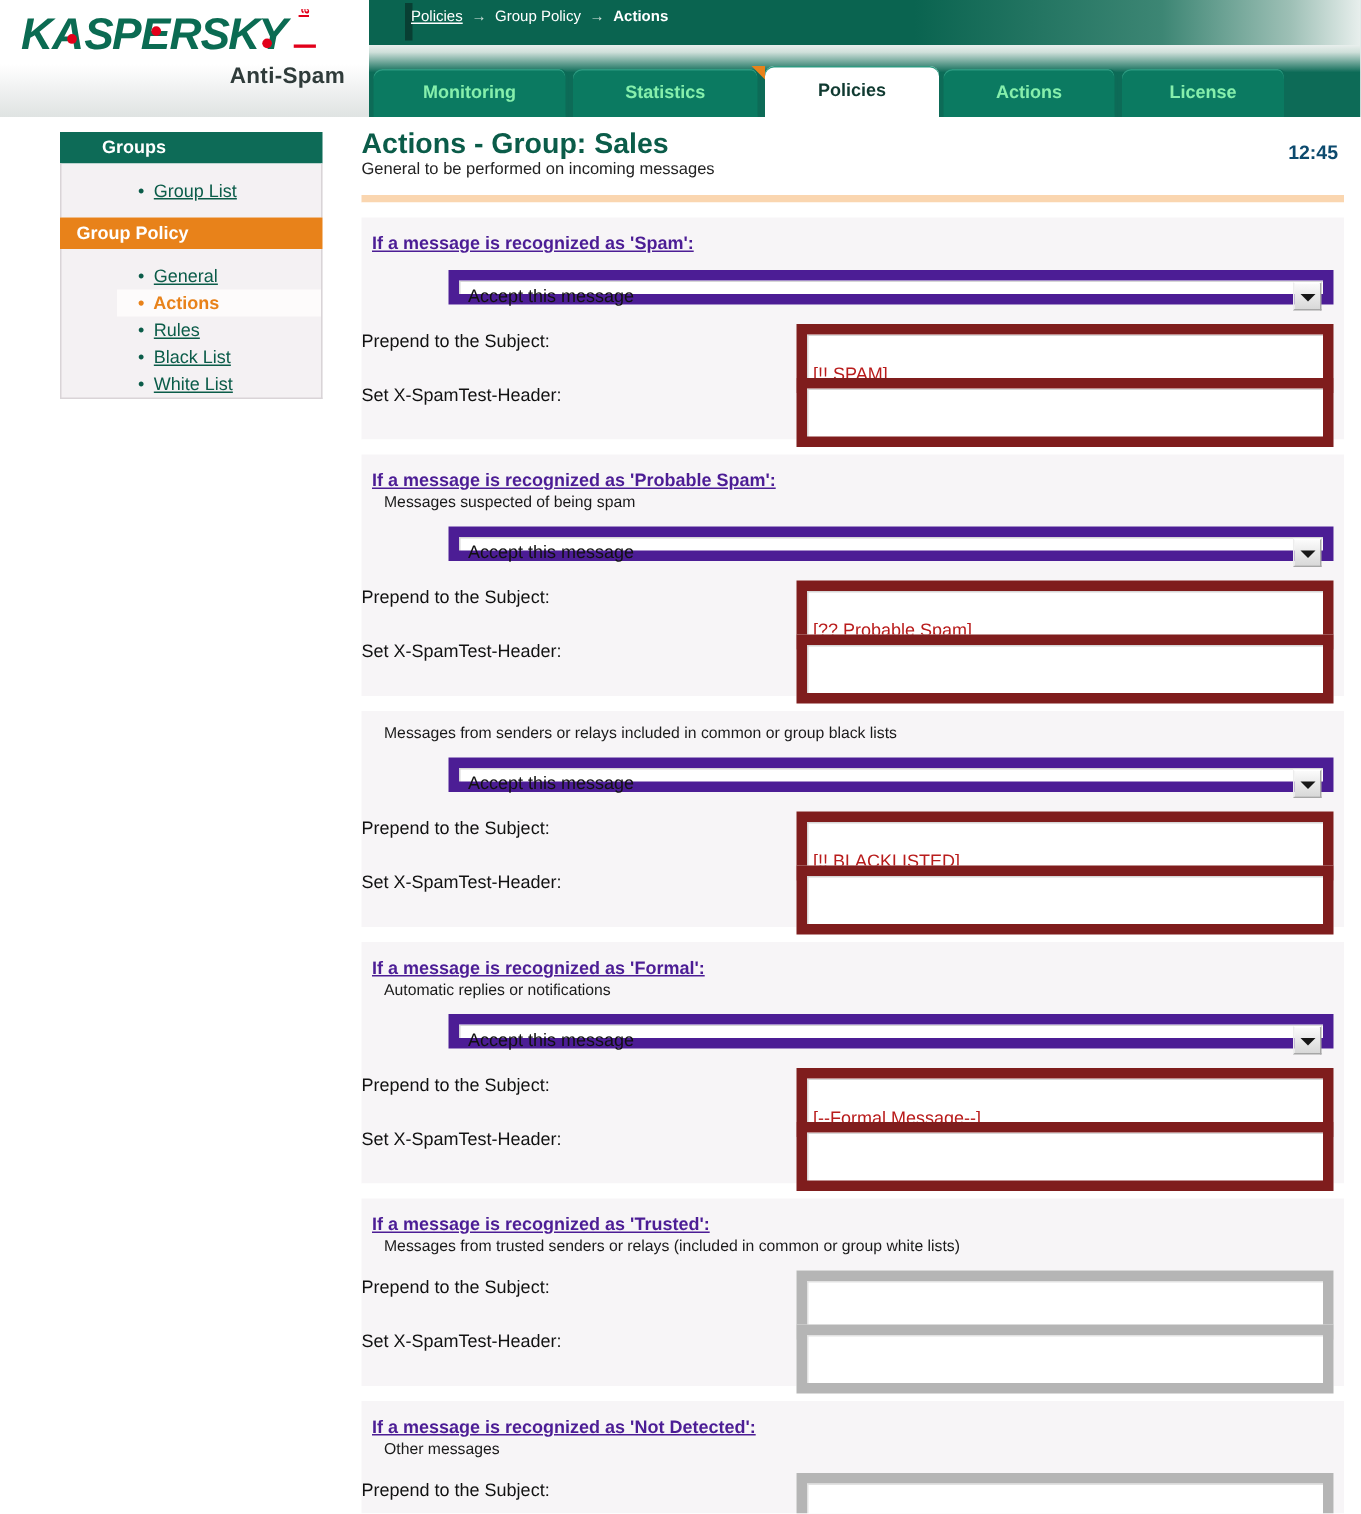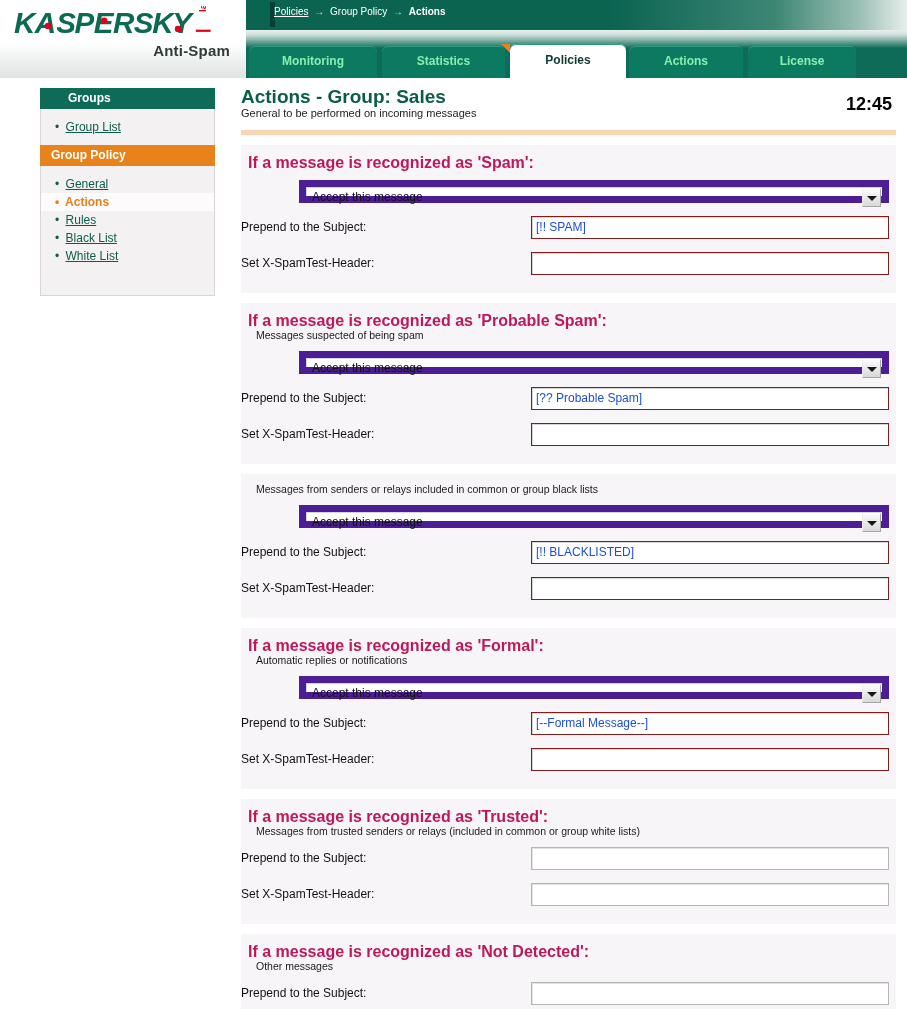--- a/index.html
+++ b/index.html
@@ -77,48 +77,48 @@
     height: 21px; line-height: 21px; padding-left: 11px;
     font-size: 12px; font-weight: bold; color: #ffffff;
   }
   .panel-head.green { background: #0d6b57; padding-left: 28px; }
   .panel-head.orange { background: #e8821a; }
   .panel-body {
     background: #f4f1f3;
     border-left: 1px solid #d9d4d7; border-right: 1px solid #d9d4d7;
     padding: 9px 0 9px 0;
   }
-  .panel-body.last { border-bottom: 1px solid #d9d4d7; padding-bottom: 30px; }
+  .panel-body.last { border-bottom: 1px solid #d9d4d7; padding-bottom: 0; }
   .nav-item {
     font-size: 12px; color: #0b5c49; padding: 1px 0 1px 14px;
-    white-space: nowrap; line-height: 16px;
+    white-space: nowrap; line-height: 16px; margin-left: 37px;
   }
   .nav-item .bullet { color: #0b5c49; padding-right: 3px; }
   .nav-item a { color: #0b5c49; text-decoration: underline; }
   .nav-item.sel { color: #e8821a; font-weight: bold; background: #fdfbfb; }
   .nav-item.sel .bullet { color: #e8821a; }
   .nav-item.sel .lbl { text-decoration: none; }
 
   
   .content { position: absolute; left: 241px; top: 10px; width: 655px; }
 
   .titlebar { position: relative; height: 42px; }
   .page-title { font-size: 19px; font-weight: bold; color: #0b5c49; line-height: 17px; }
   .page-sub { font-size: 11px; color: #222222; line-height: 14px; margin-top: 1px; }
   .clock {
     position: absolute; right: 4px; top: 6px;
-    font-size: 18px; font-weight: bold; color: #000000;
+    font-size: 13px; font-weight: bold; color: #0c4a6e;
   }
   .title-rule { height: 5px; background: #fad6b0; width: 655px; }
 
   .gap { height: 10px; background: #ffffff; }
   .section { background: #f7f5f7; padding: 9px 0 12px 0; }
   .section-title {
-    font-size: 16px; font-weight: bold; color: #be185d;
-    padding-left: 7px; line-height: 17px;
+    font-size: 12px; font-weight: bold; color: #4c1d95;
+    padding-left: 7px; line-height: 17px; text-decoration: underline;
   }
   .section-desc {
     font-size: 10.5px; color: #1a1a1a; padding-left: 15px; line-height: 13px;
   }
 
   .row { position: relative; height: 29px; margin-top: 7px; }
   .row.first { margin-top: 9px; }
 
   .sel-wrap { position: absolute; left: 58px; top: 0; width: 590px; height: 23px; }
   .sel-box {
@@ -140,23 +140,23 @@
     border-left: 5px solid transparent; border-right: 5px solid transparent;
     border-top: 5px solid #171717;
   }
 
   .fld-label {
     position: absolute; left: 0; top: 4px; width: 278px;
     text-align: left; font-size: 12px; color: #111111;
   }
   .fld-input {
     position: absolute; left: 290px; top: 0; width: 358px; height: 23px;
-    background: #ffffff; border: 1px solid #7f1d1d;
+    background: #ffffff; border: 7px solid #7f1d1d;
     box-shadow: inset 1px 1px 0 #d6d6d6;
-    font-size: 12px; color: #1d4ed8; padding: 0 4px; line-height: 21px;
+    font-size: 12px; color: #b91c1c; padding: 16px 4px; line-height: 21px;
     overflow: hidden; white-space: nowrap;
   }
   .fld-input.light { border-color: #b5b5b5; box-shadow: inset 1px 1px 0 #e2e2e2; }
 </style>
 </head>
 <body>
 
 <div id="page">
 
   <div class="header">

